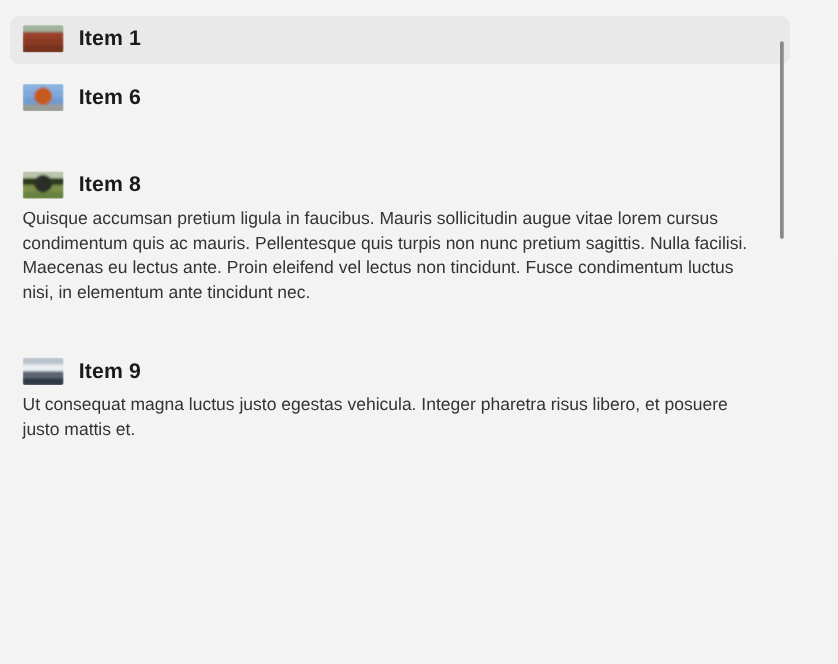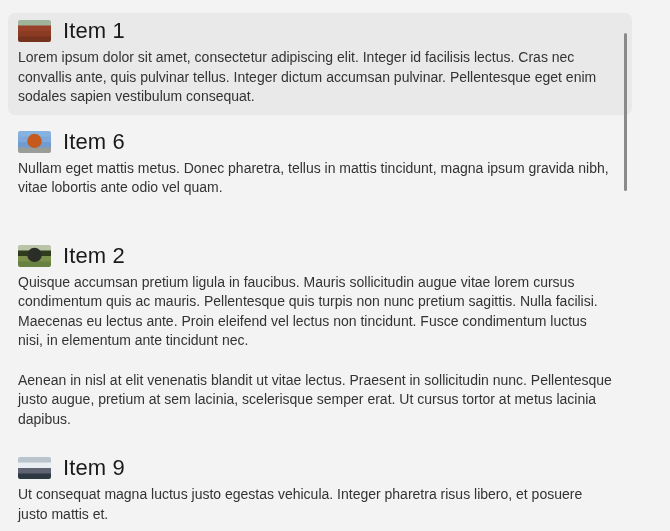--- a/index.html
+++ b/index.html
@@ -31,22 +31,22 @@
   .thumb-img{
     width:33px;height:22px;
     border-radius:2px;
     overflow:hidden;
     flex:0 0 auto;
     margin-right:12px;
     display:block;
   }
   .thumb-img svg{display:block;}
   .item-title{
-    font-size:22px;
-    font-weight:400;
+    font-size:17px;
+    font-weight:700;
     color:#1a1a1a;
     letter-spacing:0.1px;
     white-space:nowrap;
   }
   .item-desc{
     margin-top:5px;
     font-size:14px;
     line-height:19.5px;
     color:#333333;
     max-width:596px;
@@ -78,67 +78,64 @@
               <g filter="url(#bpoppy-field)">
                 <rect x="0" y="0.00" width="33" height="6.00" fill="#9fb49b"></rect>
                 <rect x="0" y="5.50" width="33" height="6.00" fill="#99412a"></rect>
                 <rect x="0" y="11.00" width="33" height="6.00" fill="#8a3a24"></rect>
                 <rect x="0" y="16.50" width="33" height="6.00" fill="#75301f"></rect>
               </g>
             </svg>
           </span>
       <span class="item-title">Item 1</span>
     </div>
-    <div class="item-desc">Lorem ipsum dolor sit amet, consectetur adipiscing elit. Integer id facilisis lectus. Cras nec convallis ante, quis pulvinar tellus. Integer dictum accumsan pulvinar. Pellentesque eget enim sodales sapien vestibulum consequat.</div>
   </div>
 
   <div class="item">
     <div class="item-header">
       <span class="thumb-img">
             <svg width="33" height="22" viewBox="0 0 33 22" xmlns="http://www.w3.org/2000/svg">
               <filter id="bcarousel-sky">
                 <feGaussianBlur stdDeviation="0.7"></feGaussianBlur>
               </filter>
               <g filter="url(#bcarousel-sky)">
                 <rect x="0" y="0.00" width="33" height="6.00" fill="#87b2e0"></rect>
                 <rect x="0" y="5.50" width="33" height="6.00" fill="#7fa9da"></rect>
                 <rect x="0" y="11.00" width="33" height="6.00" fill="#6f9cd0"></rect>
                 <rect x="0" y="16.50" width="33" height="6.00" fill="#9a9d97"></rect>
                 <ellipse cx="16.5" cy="9.9" rx="7.26" ry="7.04" fill="#c65a1f"></ellipse>
               </g>
             </svg>
           </span>
       <span class="item-title">Item 6</span>
     </div>
-    <div class="item-desc">Nullam eget mattis metus. Donec pharetra, tellus in mattis tincidunt, magna ipsum gravida nibh, vitae lobortis ante odio vel quam.</div>
   </div>
 
   <div class="item">
     <div class="item-header">
       <span class="thumb-img">
             <svg width="33" height="22" viewBox="0 0 33 22" xmlns="http://www.w3.org/2000/svg">
               <filter id="bcyclists-field">
                 <feGaussianBlur stdDeviation="0.7"></feGaussianBlur>
               </filter>
               <g filter="url(#bcyclists-field)">
                 <rect x="0" y="0.00" width="33" height="6.00" fill="#b9c4a8"></rect>
                 <rect x="0" y="5.50" width="33" height="6.00" fill="#2e3b1e"></rect>
                 <rect x="0" y="11.00" width="33" height="6.00" fill="#7a8f4a"></rect>
                 <rect x="0" y="16.50" width="33" height="6.00" fill="#66813f"></rect>
                 <ellipse cx="16.5" cy="9.9" rx="7.26" ry="7.04" fill="#2c2f26"></ellipse>
               </g>
             </svg>
           </span>
-      <span class="item-title">Item 2</span>
+      <span class="item-title">Item 8</span>
     </div>
     <div class="item-desc">Quisque accumsan pretium ligula in faucibus. Mauris sollicitudin augue vitae lorem cursus condimentum quis ac mauris. Pellentesque quis turpis non nunc pretium sagittis. Nulla facilisi. Maecenas eu lectus ante. Proin eleifend vel lectus non tincidunt. Fusce condimentum luctus nisi, in elementum ante tincidunt nec.</div>
   </div>
 
   <div class="item">
-    <div class="item-desc">Aenean in nisl at elit venenatis blandit ut vitae lectus. Praesent in sollicitudin nunc. Pellentesque justo augue, pretium at sem lacinia, scelerisque semper erat. Ut cursus tortor at metus lacinia dapibus.</div>
   </div>
 
   <div class="item">
     <div class="item-header">
       <span class="thumb-img">
             <svg width="33" height="22" viewBox="0 0 33 22" xmlns="http://www.w3.org/2000/svg">
               <filter id="bharbor-waterfront">
                 <feGaussianBlur stdDeviation="0.7"></feGaussianBlur>
               </filter>
               <g filter="url(#bharbor-waterfront)">

